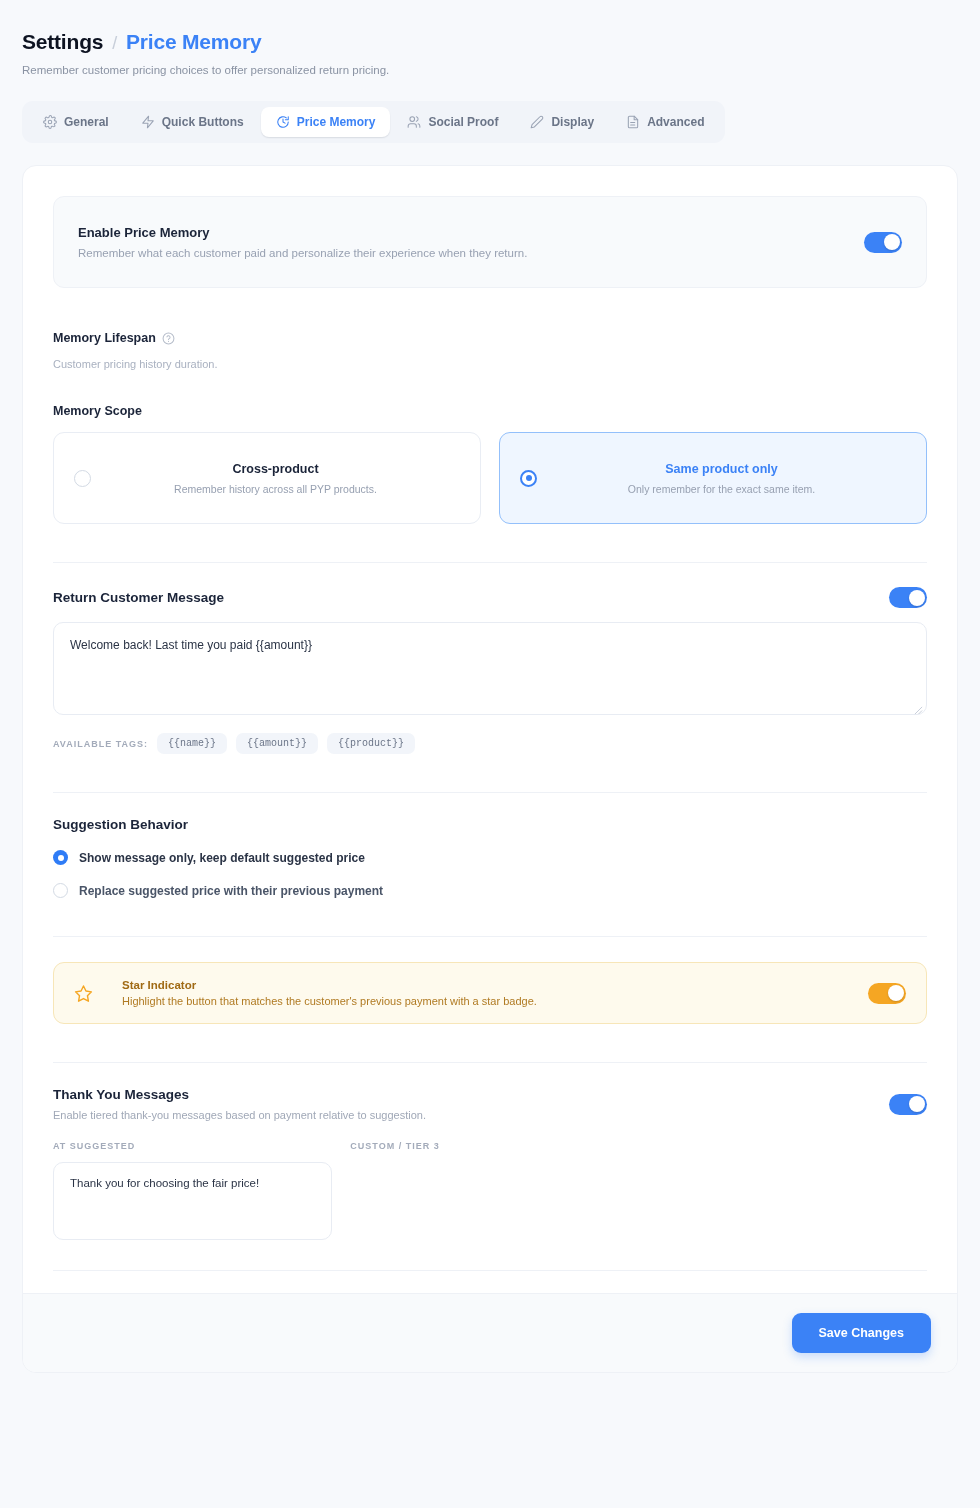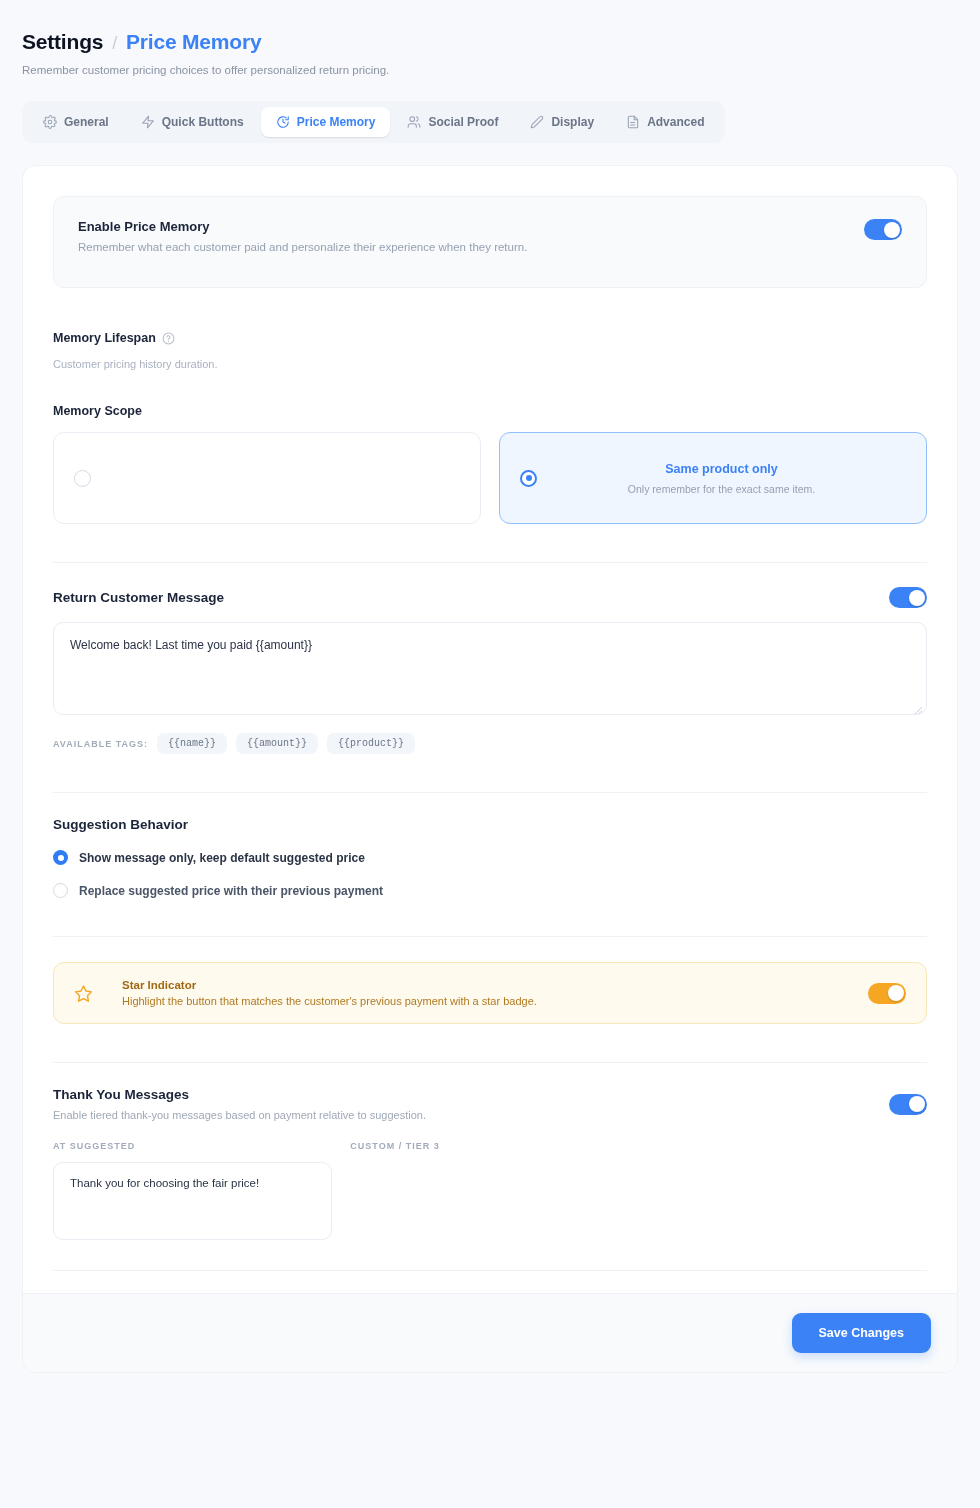--- a/index.html
+++ b/index.html
@@ -77,20 +77,21 @@
     background: #ffffff;
     border: 1px solid #eef1f6;
     border-radius: 14px;
     overflow: hidden;
   }
   .card-body { padding: 30px 30px 22px 30px; }
 
   
   .enable-banner {
     display: flex;
+    align-items: center;
     justify-content: space-between;
     background: #f8fafc;
     border: 1px solid #eef1f6;
     border-radius: 11px;
     padding: 22px 24px;
     min-height: 92px;
   }
   .banner-title {
     font-size: 13px;
     font-weight: 700;
@@ -499,20 +500,24 @@
         </div>
         <div class="field-hint">Customer pricing history duration.</div>
       </div>
 
       <div class="field" style="margin-top:34px;">
         <div class="field-label">Memory Scope</div>
         <div class="scope-row">
 
           <div class="scope-card">
             <span class="radio"></span>
+            <div class="scope-text">
+              <div class="scope-title">Cross-product</div>
+              <div class="scope-desc">Remember history across all PYP products.</div>
+            </div>
           </div>
 
           <div class="scope-card selected">
             <span class="radio"></span>
             <div class="scope-text">
               <div class="scope-title">Same product only</div>
               <div class="scope-desc">Only remember for the exact same item.</div>
             </div>
           </div>
 

